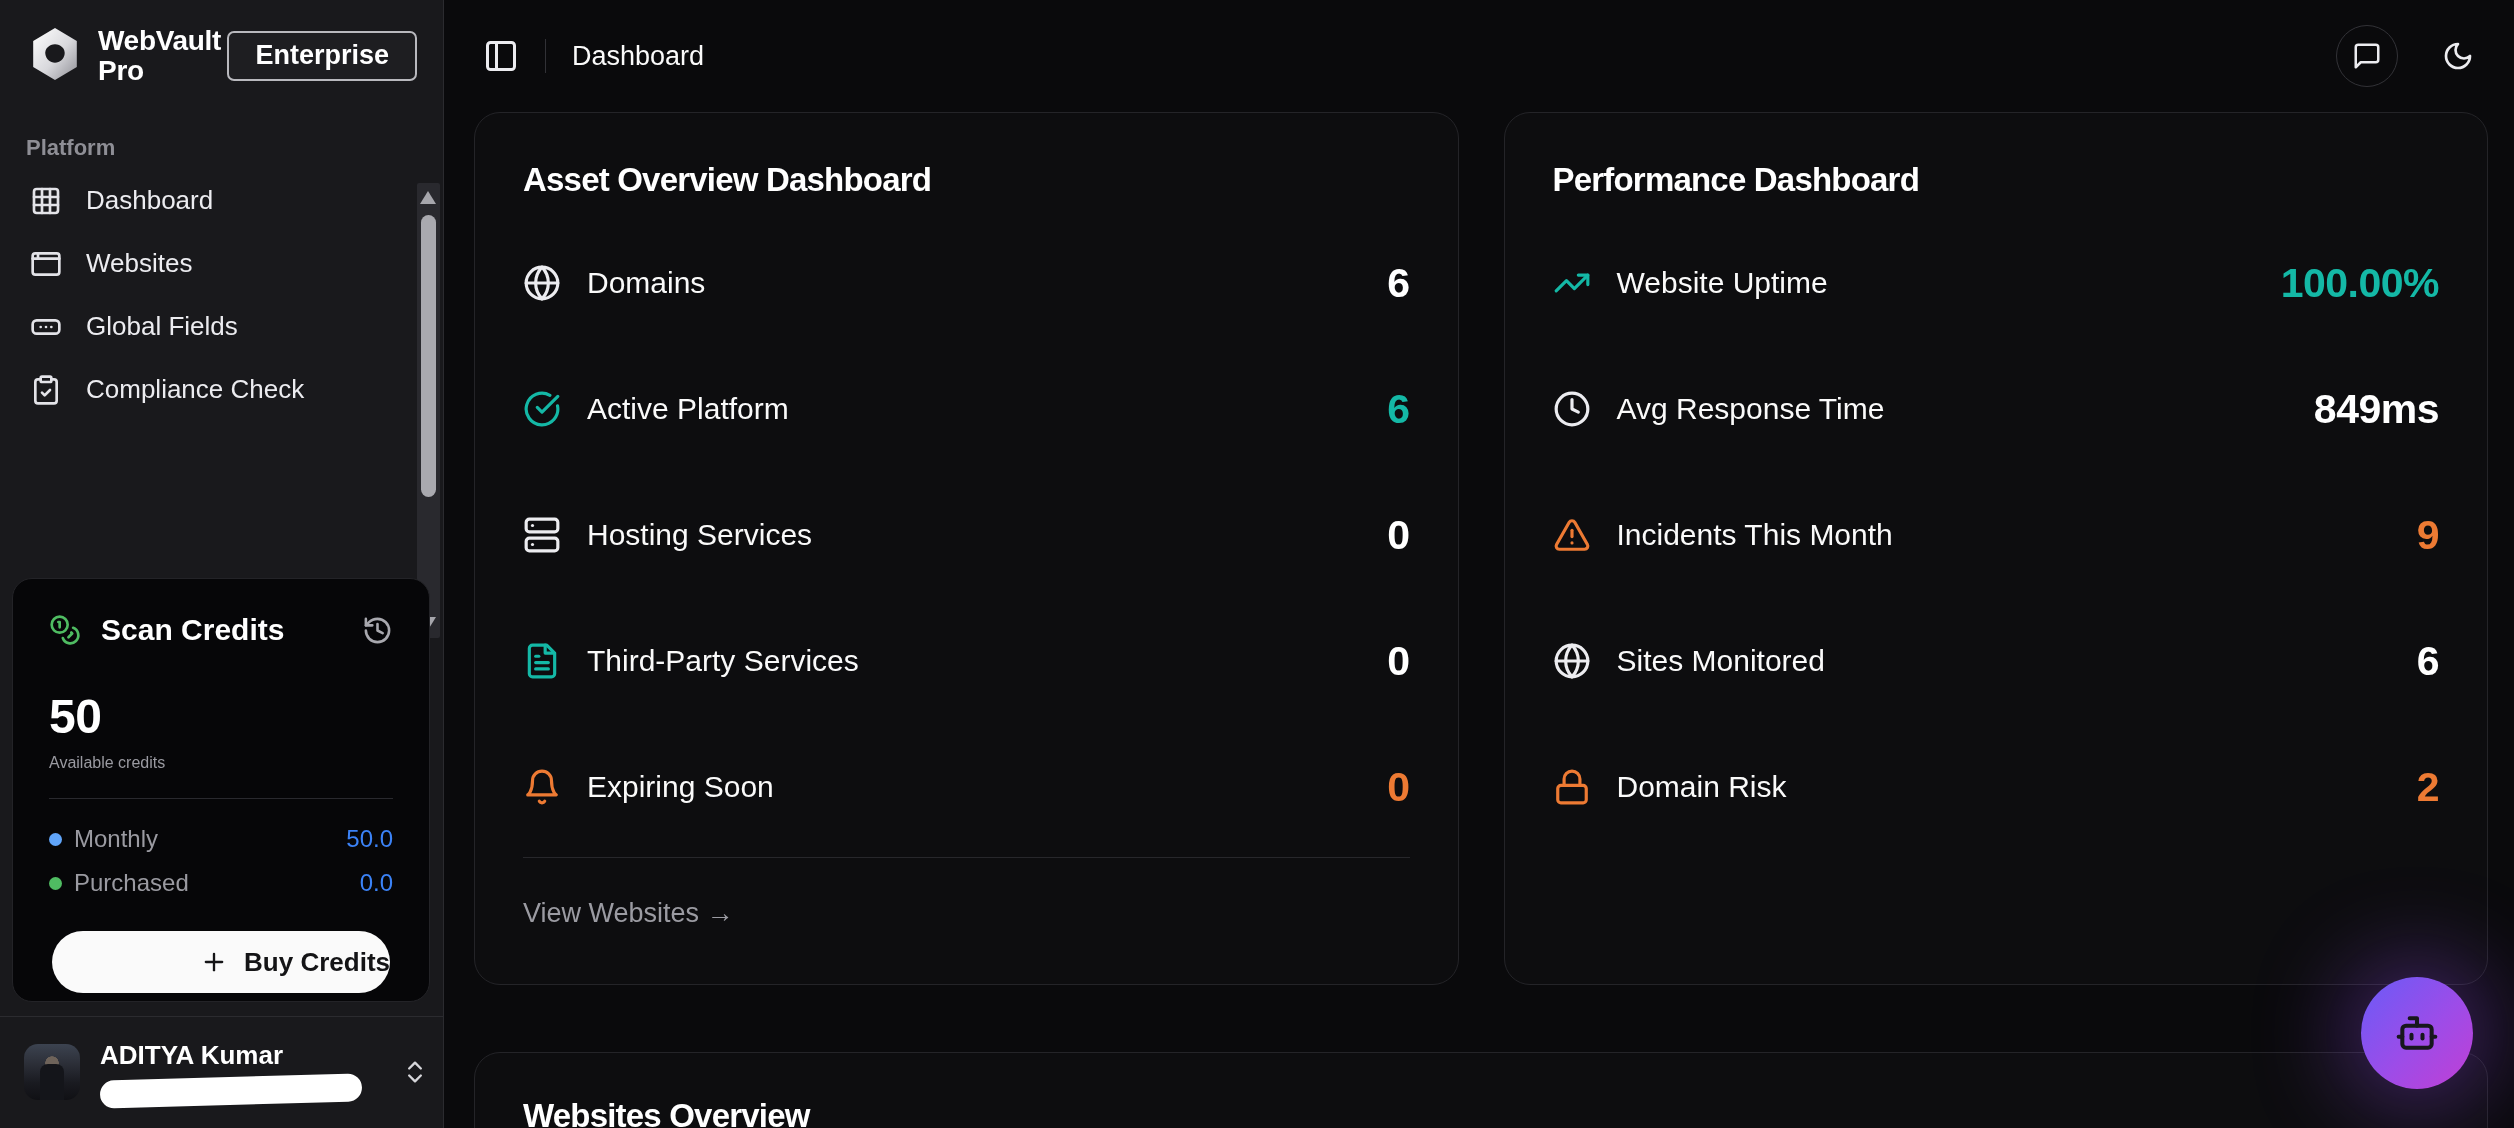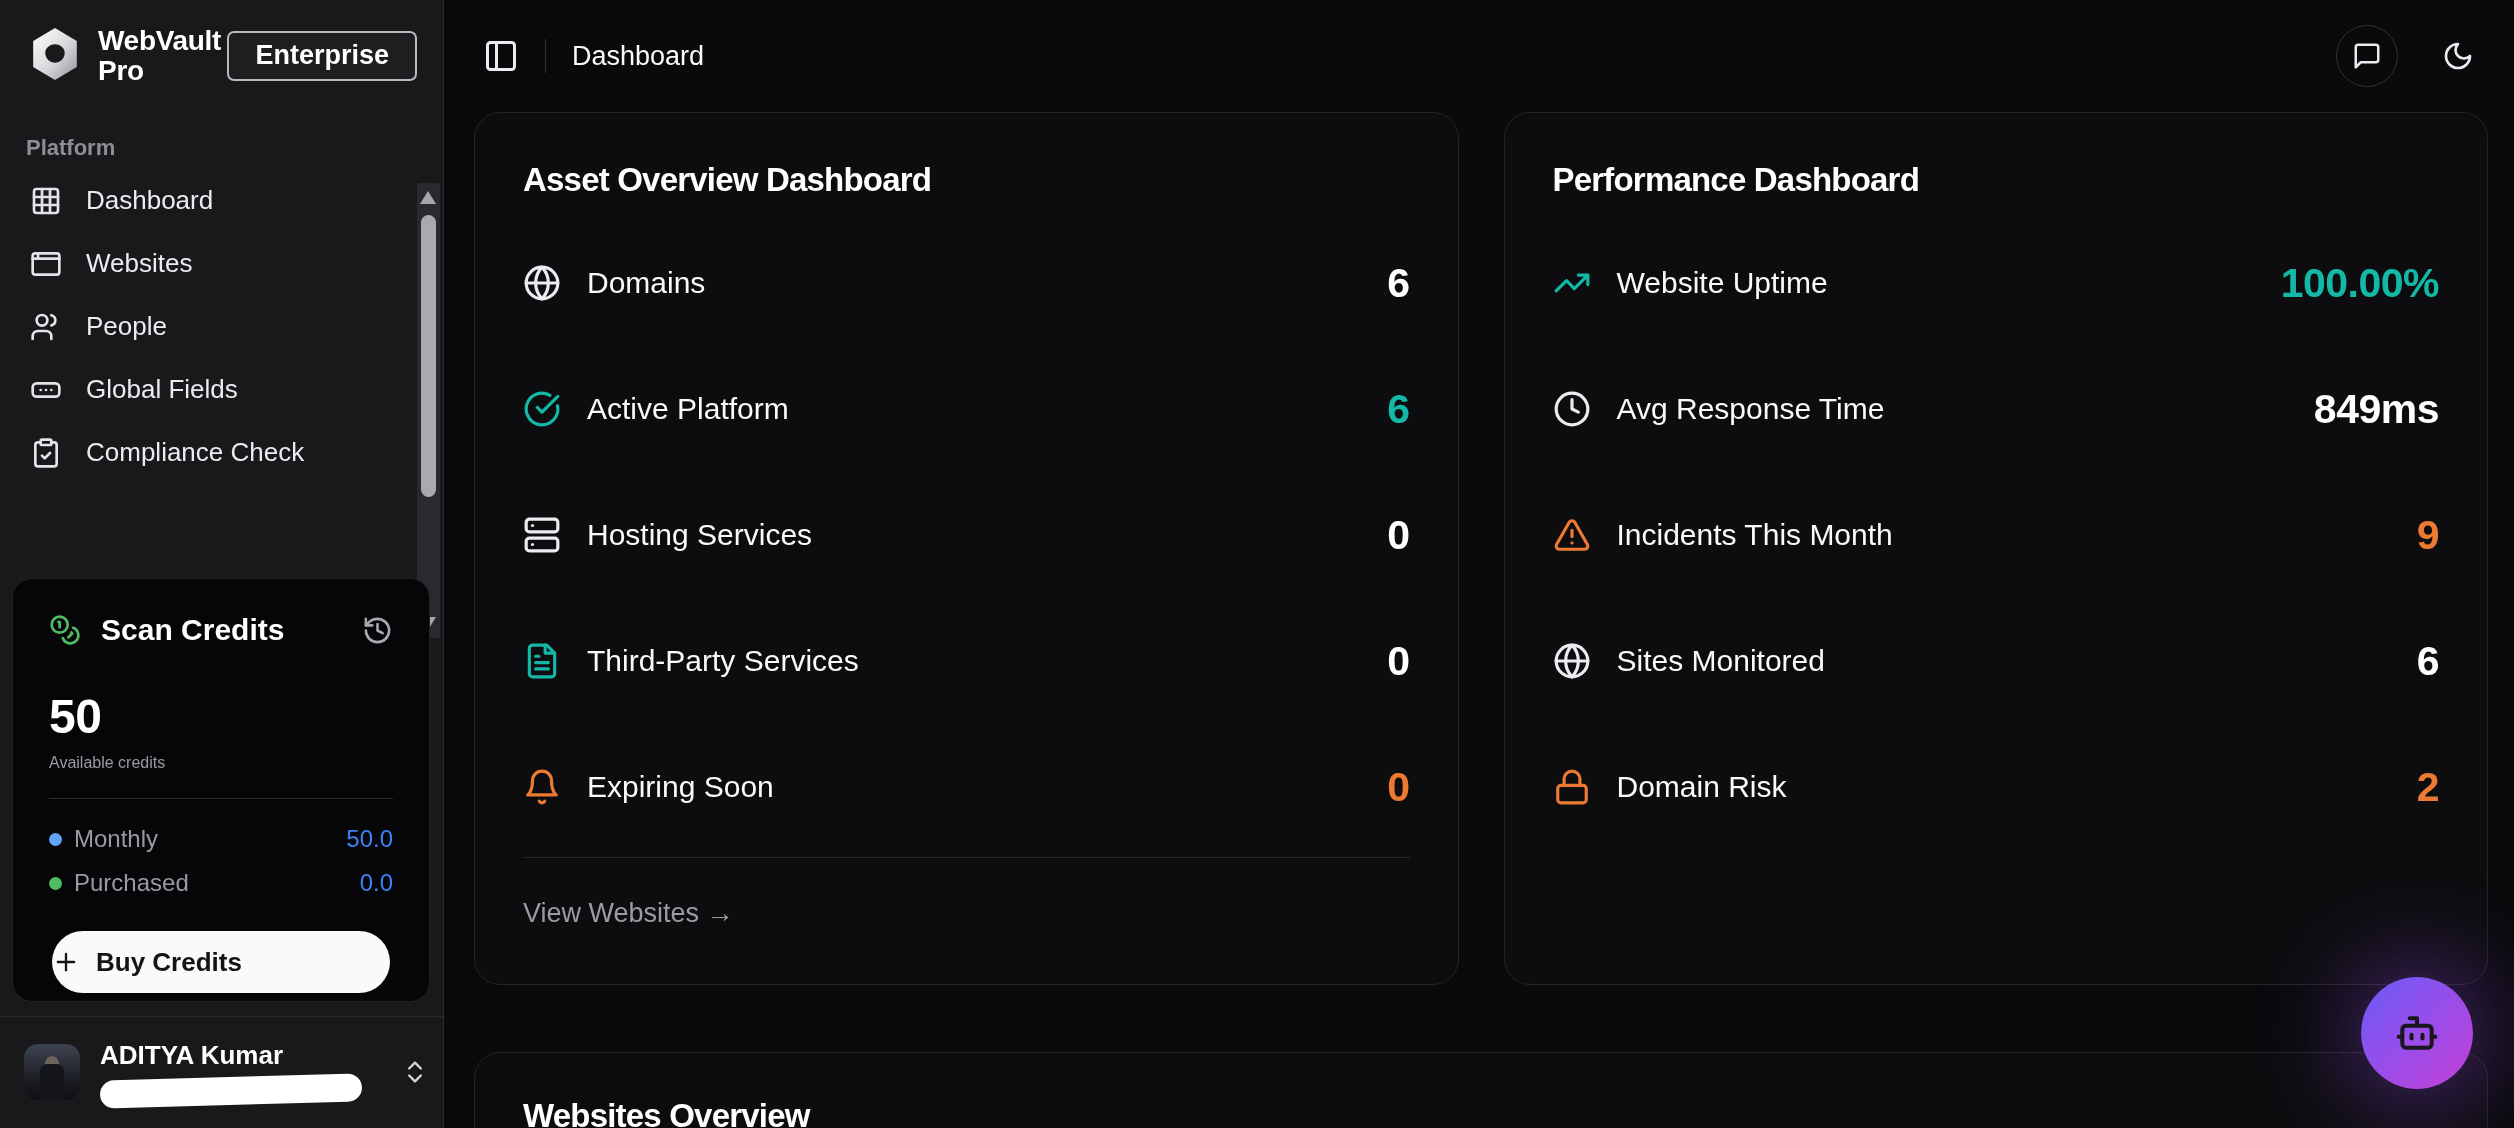--- a/index.html
+++ b/index.html
@@ -58,21 +58,21 @@
   .credits-rows { margin-top:18px; }
   .credits-row { display:flex; align-items:center; padding:8px 0; font-size:24px; }
   .dot { width:13px; height:13px; border-radius:50%; margin-right:12px; flex:0 0 auto; }
   .dot-blue { background:#60a5fa; }
   .dot-green { background:#4fbc62; }
   .credits-row-label { color:#9a9aa1; }
   .credits-row-value { margin-left:auto; color:#3b82f6; }
   .buy-btn {
     margin:26px auto 0; width:338px; height:62px; border:none; cursor:pointer;
     background:#fafafa; color:#141416; border-radius:31px;
-    display:flex; align-items:center; justify-content:flex-start; gap:16px;
+    display:flex; align-items:center; justify-content:flex-end; gap:16px;
     font-size:26px; font-weight:600; font-family:inherit;
   }
   .buy-btn .pico { width:28px; height:28px; }
 
   
   .user-divider { position:absolute; left:0; top:1016px; width:100%; border-top:1px solid #2b2b2f; }
   .user-row { position:absolute; left:0; top:1016px; width:100%; height:112px; display:flex; align-items:center; padding:0 14px 0 24px; cursor:pointer; }
   .avatar {
     width:56px; height:56px; border-radius:14px; flex:0 0 auto; overflow:hidden;
     background:
@@ -182,30 +182,20 @@
       <span class="nico">
         <svg class="ic" viewBox="0 0 24 24" width="32" height="32">
             <rect x="2" y="4" width="20" height="16" rx="2"></rect>
             <path d="M6 4v4"></path>
             <path d="M2 8h20"></path>
           </svg>
       </span>
       <span>Websites</span>
     </div>
 
-    <div class="nav-item">
-      <span class="nico">
-        <svg class="ic" viewBox="0 0 24 24" width="32" height="32">
-            <circle cx="9" cy="7" r="4"></circle>
-            <path d="M2 21v-2a4 4 0 0 1 4-4h6a4 4 0 0 1 4 4v2"></path>
-            <path d="M16 3.13a4 4 0 0 1 0 7.75"></path>
-          </svg>
-      </span>
-      <span>People</span>
-    </div>
 
     <div class="nav-item">
       <span class="nico">
         <svg class="ic" viewBox="0 0 24 24" width="32" height="32">
             <rect x="2" y="7" width="20" height="10" rx="3"></rect>
             <path d="M8 12h.01"></path>
             <path d="M12 12h.01"></path>
             <path d="M16 12h.01"></path>
           </svg>
       </span>

